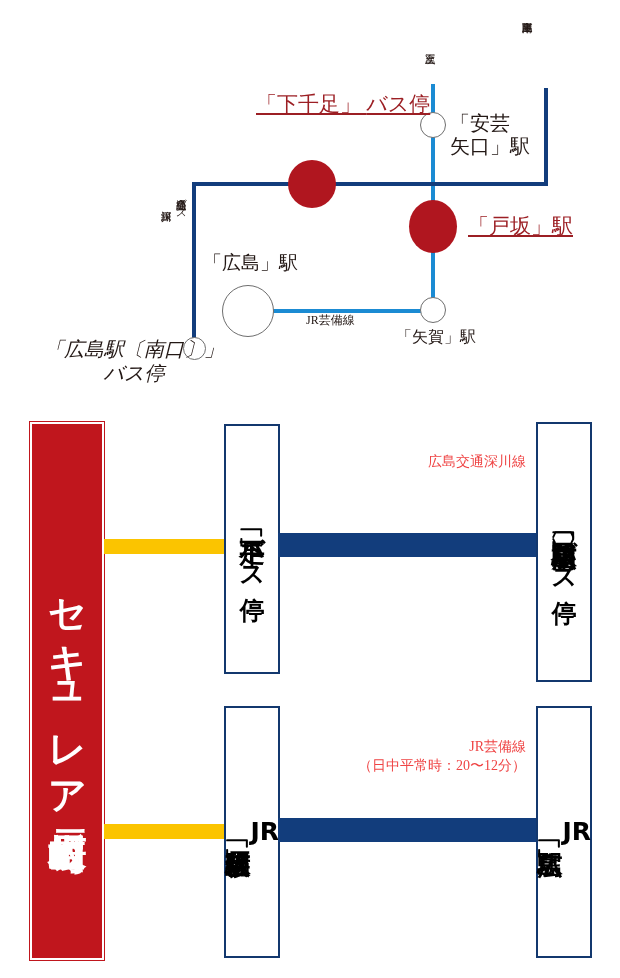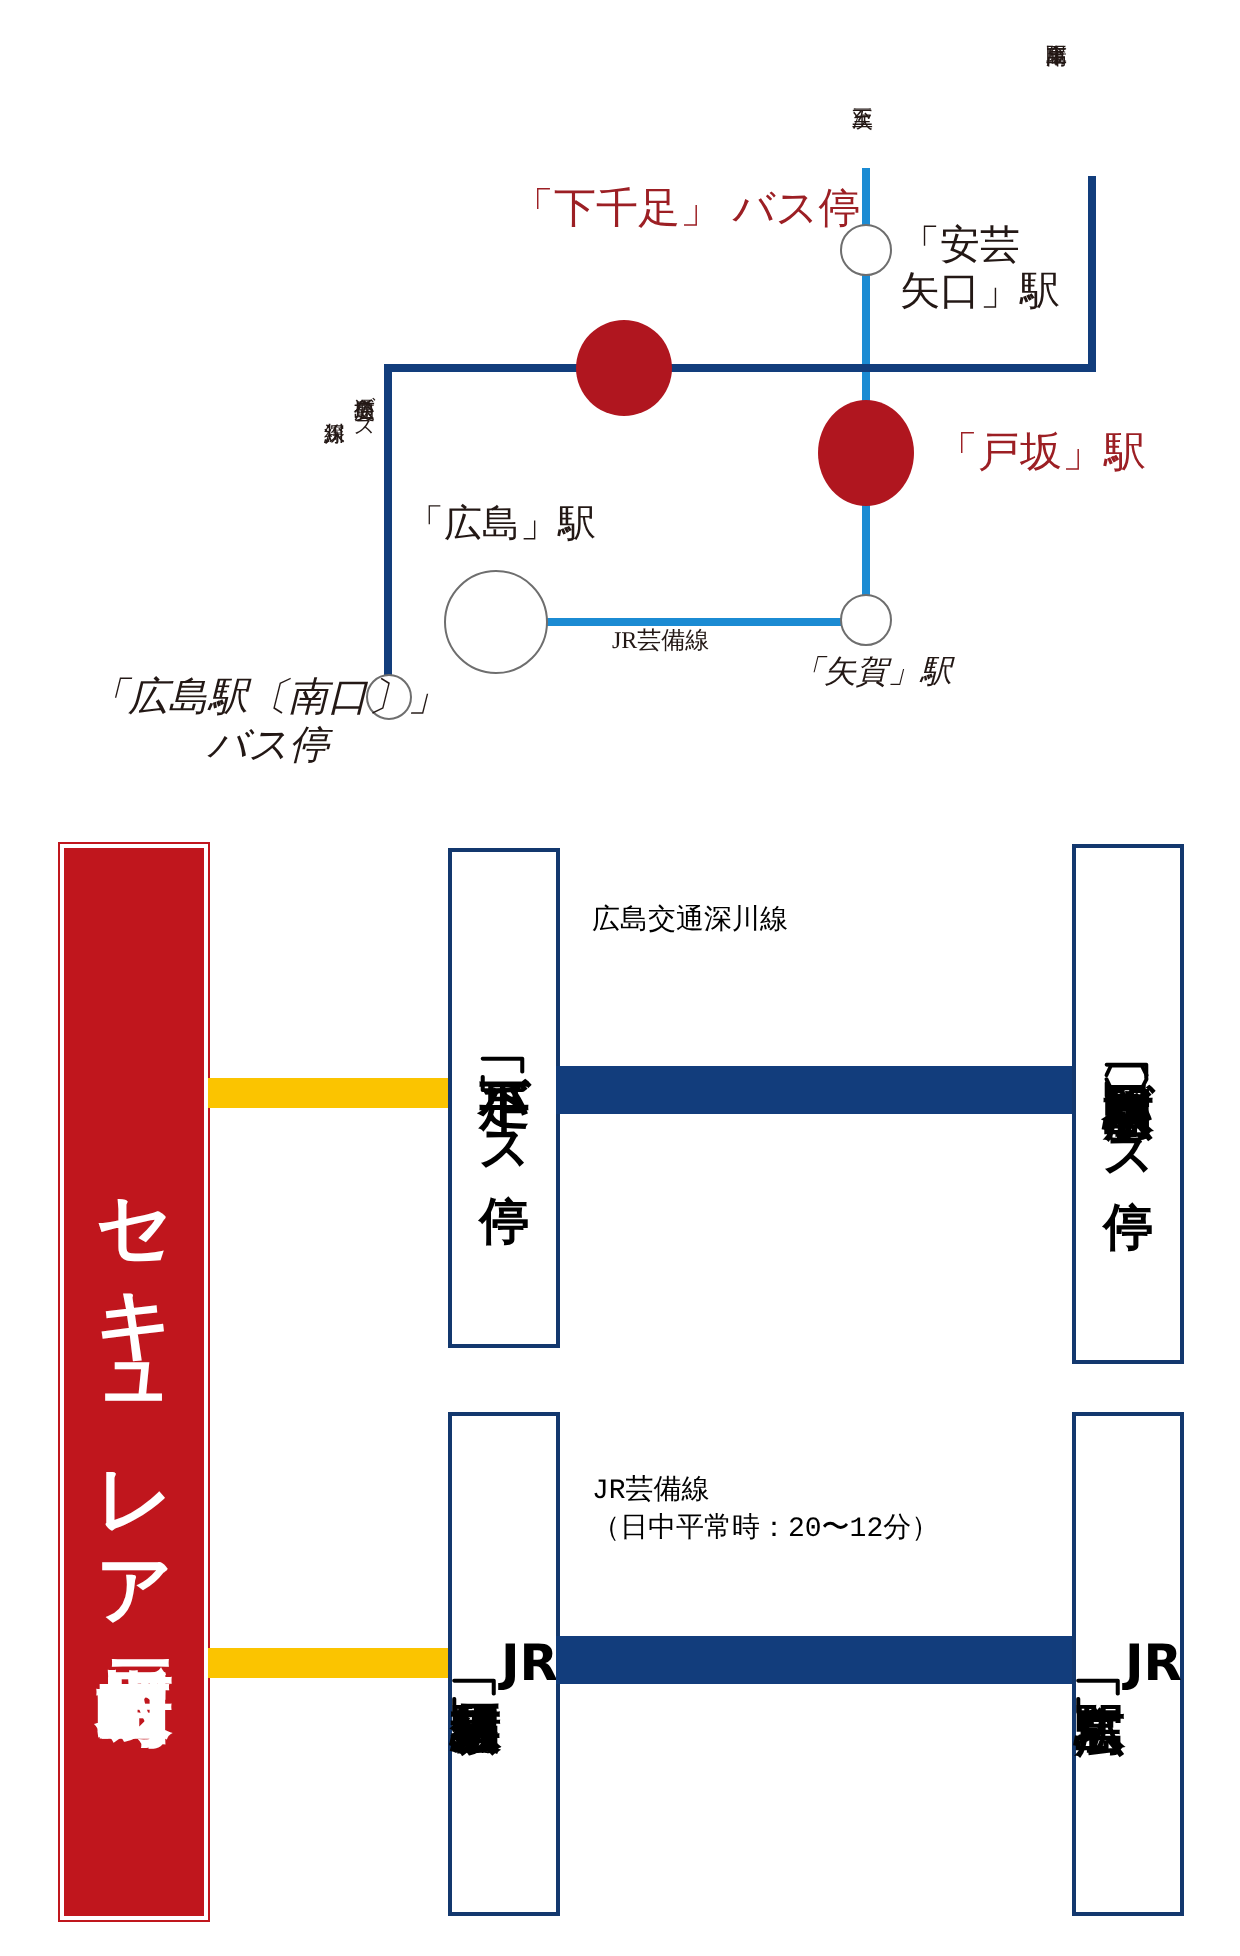--- a/index.html
+++ b/index.html
@@ -70,20 +70,21 @@
   }
 
   .red-big {
     position: absolute;
     color: #9c1f24;
     font-size: 21px;
     line-height: 1.22;
     text-align: center;
     white-space: nowrap;
     font-family: "Liberation Serif", "DejaVu Serif", serif;
+    text-decoration: underline;
   }
 
   
   #route-panel {
     position: absolute;
     left: 0; top: 400px;
     width: 620px; height: 578px;
   }
 
   #property-banner {
@@ -124,26 +125,26 @@
     color: #000000;
     font-family: "DejaVu Sans", "Liberation Sans", sans-serif;
     letter-spacing: 0px;
   }
 
   .conn-yellow { position: absolute; background: #fbc400; }
   .conn-navy   { position: absolute; background: #123d7c; }
 
   .route-note {
     position: absolute;
-    text-align: left;
+    text-align: right;
     font-size: 14px;
     line-height: 1.36;
-    color: #000000;
-    white-space: nowrap;
-    font-family: Liberation Mono, monospace;
+    color: #ef4444;
+    white-space: nowrap;
+    font-family: Liberation Serif, serif;
   }
   .route-note span { display: block; }
 </style>
 </head>
 <body>
 
 <div id="map-panel">
 
   <div class="map-label-sm vert" style="left:424px; top:46px;">至三次</div>
 
@@ -180,21 +181,21 @@
     <span>「戸坂」駅</span>
   </div>
 
   <div class="map-label" style="left:450px; top:112px; line-height:1.15;">
     <div>「安芸</div>
     <div>矢口」駅</div>
   </div>
 
   <div class="map-label" style="left:203px; top:253px; font-size:19px;">「広島」駅</div>
 
-  <div class="map-label" style="left:396px; top:328px; font-size:16px;font-style:italic;">「矢賀」駅</div>
+  <div class="map-label" style="left:396px; top:328px; font-size:16px;">「矢賀」駅</div>
 
   <div class="map-label" style="left:44px; top:337px; text-align:center; line-height:1.2;font-style:italic;">
     <div>「広島駅〔南口〕」</div>
     <div>バス停</div>
   </div>
 
   <div class="map-label-sm vert" style="left:175px; top:191px;">広島交通バス</div>
   <div class="map-label-sm vert" style="left:160px; top:203px;">深川線</div>
 
   <div class="map-label-sm" style="left:306px; top:314px; font-size:12px;">JR芸備線</div>

